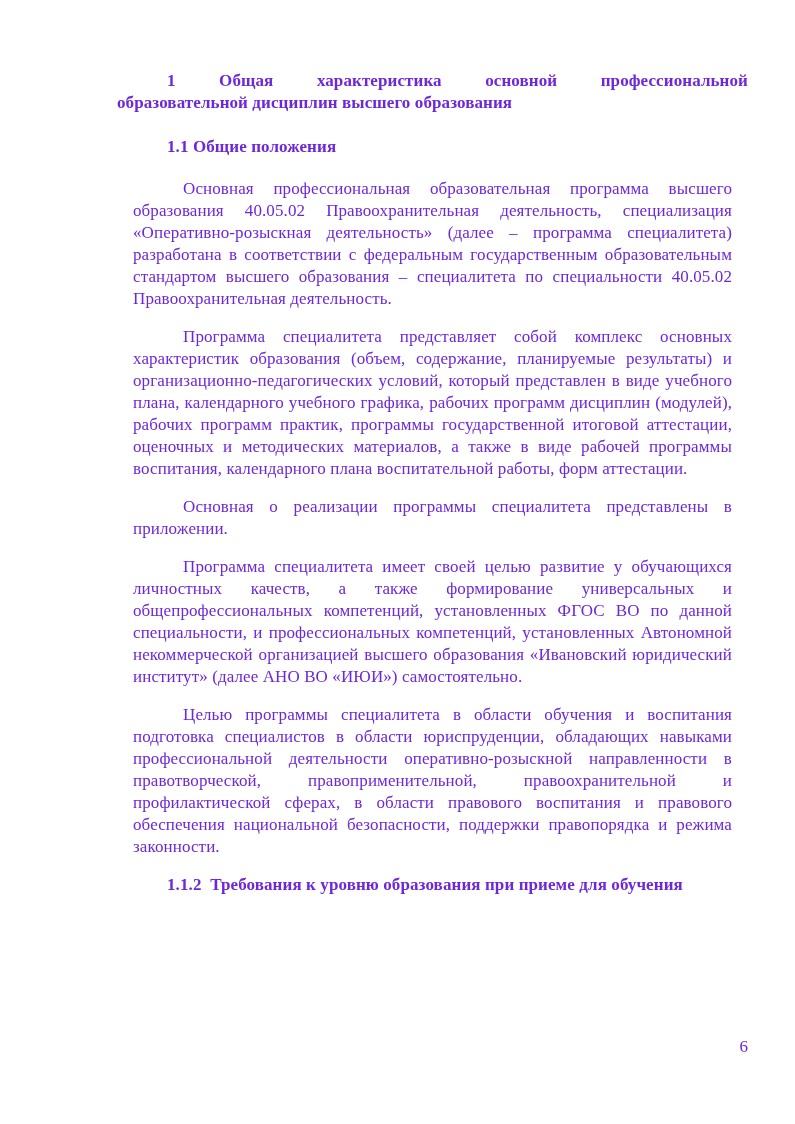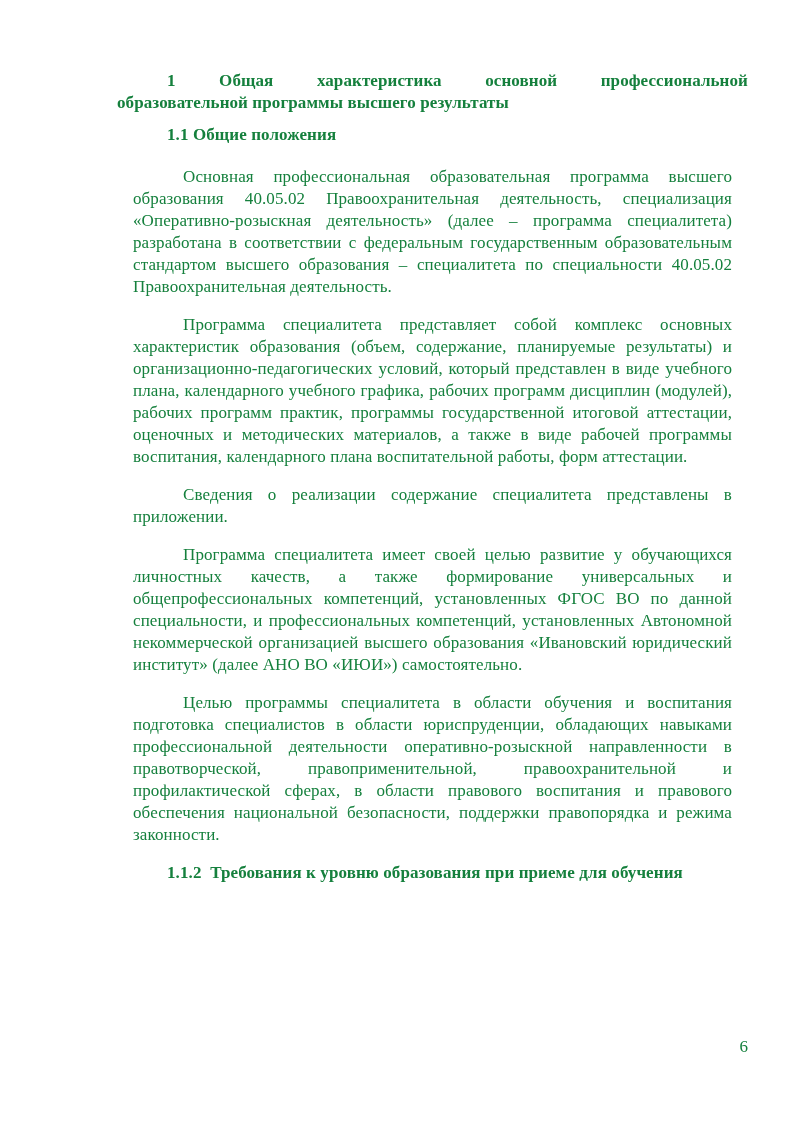--- a/index.html
+++ b/index.html
@@ -6,21 +6,21 @@
     margin: 0;
     padding: 0;
     background: #ffffff;
   }
   .page {
     position: relative;
     width: 795px;
     height: 1124px;
     box-sizing: border-box;
     background: #ffffff;
-    color: #15803d;
+    color: #6d28d9;
     padding: 70px 47px 0 117px;
     font-family: "Liberation Serif", "DejaVu Serif", serif;
     font-size: 17px;
     line-height: 22px;
     letter-spacing: 0.1px;
     overflow: hidden;
   }
   .heading {
     font-weight: bold;
     margin: 0;
@@ -29,21 +29,21 @@
   }
   .h1-line { display: block; }
   .h1-line.l1 {
     text-align: justify;
     text-align-last: justify;
     text-indent: 50px;
   }
   .h1-line.l2 { text-align: left; }
   .h-sub {
     text-indent: 50px;
-    margin: 10px 0 20px 0;
+    margin: 22px 0 20px 0;
   }
   .h-sub3 {
     text-indent: 50px;
     margin: 15px 0 21px 0;
   }
   .h-sub4 {
     text-indent: 50px;
     margin: 12px 0 17px 0;
     font-family: Liberation Serif, serif;
   }
@@ -60,30 +60,30 @@
     line-height: 22px;
   }
 </style>
 </head>
 <body>
 
 <div class="page">
 
   <h1 class="heading">
     <span class="h1-line l1">1&nbsp;Общая характеристика основной профессиональной</span>
-    <span class="h1-line l2">образовательной программы высшего результаты</span>
+    <span class="h1-line l2">образовательной дисциплин высшего образования</span>
   </h1>
 
   <h2 class="heading h-sub">1.1 Общие положения</h2>
 
   <p class="para">Основная профессиональная образовательная программа высшего образования 40.05.02 Правоохранительная деятельность, специализация «Оперативно-розыскная деятельность» (далее – программа специалитета) разработана в соответствии с федеральным государственным образовательным стандартом высшего образования – специалитета по специальности 40.05.02 Правоохранительная деятельность.</p>
 
   <p class="para">Программа специалитета представляет собой комплекс основных характеристик образования (объем, содержание, планируемые результаты) и организационно-педагогических условий, который представлен в виде учебного плана, календарного учебного графика, рабочих программ дисциплин (модулей), рабочих программ практик, программы государственной итоговой аттестации, оценочных и методических материалов, а также в виде рабочей программы воспитания, календарного плана воспитательной работы, форм аттестации.</p>
 
-  <p class="para">Сведения о реализации содержание специалитета представлены в приложении.</p>
+  <p class="para">Основная о реализации программы специалитета представлены в приложении.</p>
 
 
   <p class="para">Программа специалитета имеет своей целью развитие у обучающихся личностных качеств, а также формирование универсальных и общепрофессиональных компетенций, установленных ФГОС ВО по данной специальности, и профессиональных компетенций, установленных Автономной некоммерческой организацией высшего образования «Ивановский юридический институт» (далее АНО ВО «ИЮИ») самостоятельно.</p>
 
   <p class="para">Целью программы специалитета в области обучения и воспитания подготовка специалистов в области юриспруденции, обладающих навыками профессиональной деятельности оперативно-розыскной направленности в правотворческой, правоприменительной, правоохранительной и профилактической сферах, в области правового воспитания и правового обеспечения национальной безопасности, поддержки правопорядка и режима законности.</p>
 
   <h3 class="heading h-sub4">1.1.2&nbsp; Требования к уровню образования при приеме для обучения</h3>
 
 
   <div class="page-number">6</div>

